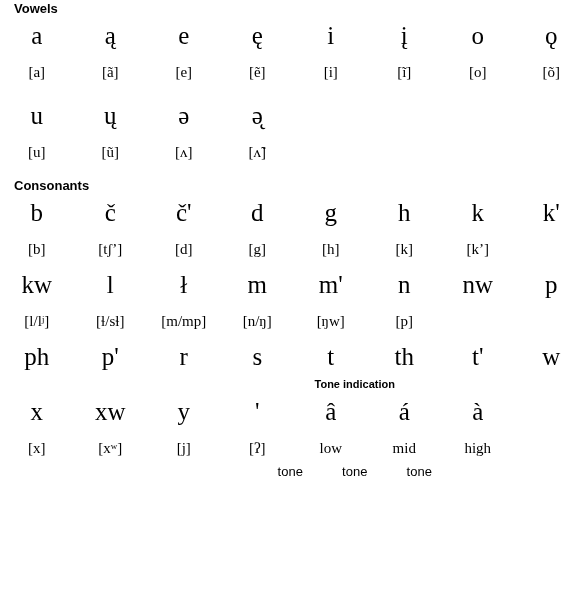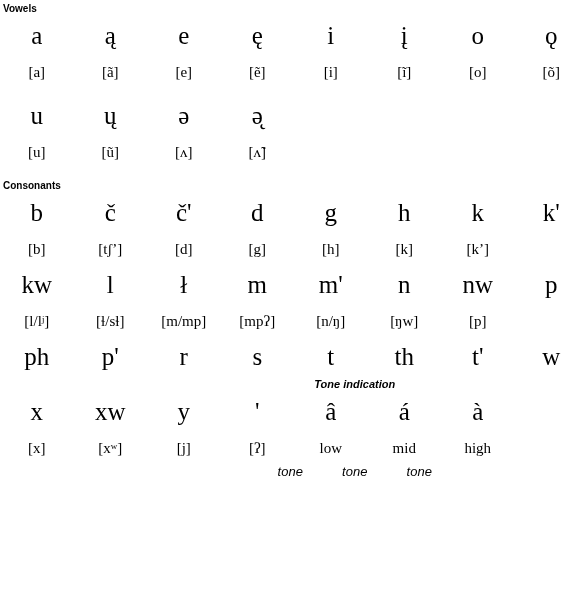--- a/index.html
+++ b/index.html
@@ -17,24 +17,24 @@
 
   .sheet {
     position: relative;
     width: 588px;
     height: 596px;
   }
 
   .section-head {
     font-family: "Liberation Sans", sans-serif;
     font-weight: bold;
-    font-size: 10px;
+    font-size: 13px;
     line-height: 13px;
     color: #000000;
-    padding-left: 3px;
+    padding-left: 14px;
     margin: 0;
     white-space: nowrap;
   }
 
   .grid {
     display: grid;
     grid-template-columns: repeat(8, 1fr);
     width: 588px;
   }
 
@@ -66,21 +66,20 @@
     font-weight: bold;
     font-size: 11px;
     line-height: 13px;
     text-align: center;
   }
 
   .tone-grid {
     display: grid;
     grid-template-columns: repeat(8, 1fr);
     width: 516px;
-    font-style: italic;
   }
 
   .tone-label {
     font-family: "Liberation Sans", sans-serif;
     font-size: 13px;
     line-height: 18px;
     text-align: center;
     white-space: nowrap;
   }
 
@@ -174,21 +173,20 @@
     <div class="cell">m</div>
     <div class="cell">m'</div>
     <div class="cell">n</div>
     <div class="cell">nw</div>
     <div class="cell">p</div>
   </div>
   <div class="grid row-ipa">
     <div class="cell">[l/lʲ]</div>
     <div class="cell">[ɬ/sɬ]</div>
     <div class="cell">[m/mp]</div>
-    <div class="cell">[mpʔ]</div>
     <div class="cell">[n/ŋ]</div>
     <div class="cell">[ŋw]</div>
     <div class="cell">[p]</div>
   </div>
 
   <div class="grid row-letter">
     <div class="cell">ph</div>
     <div class="cell">p'</div>
     <div class="cell">r</div>
     <div class="cell">s</div>

